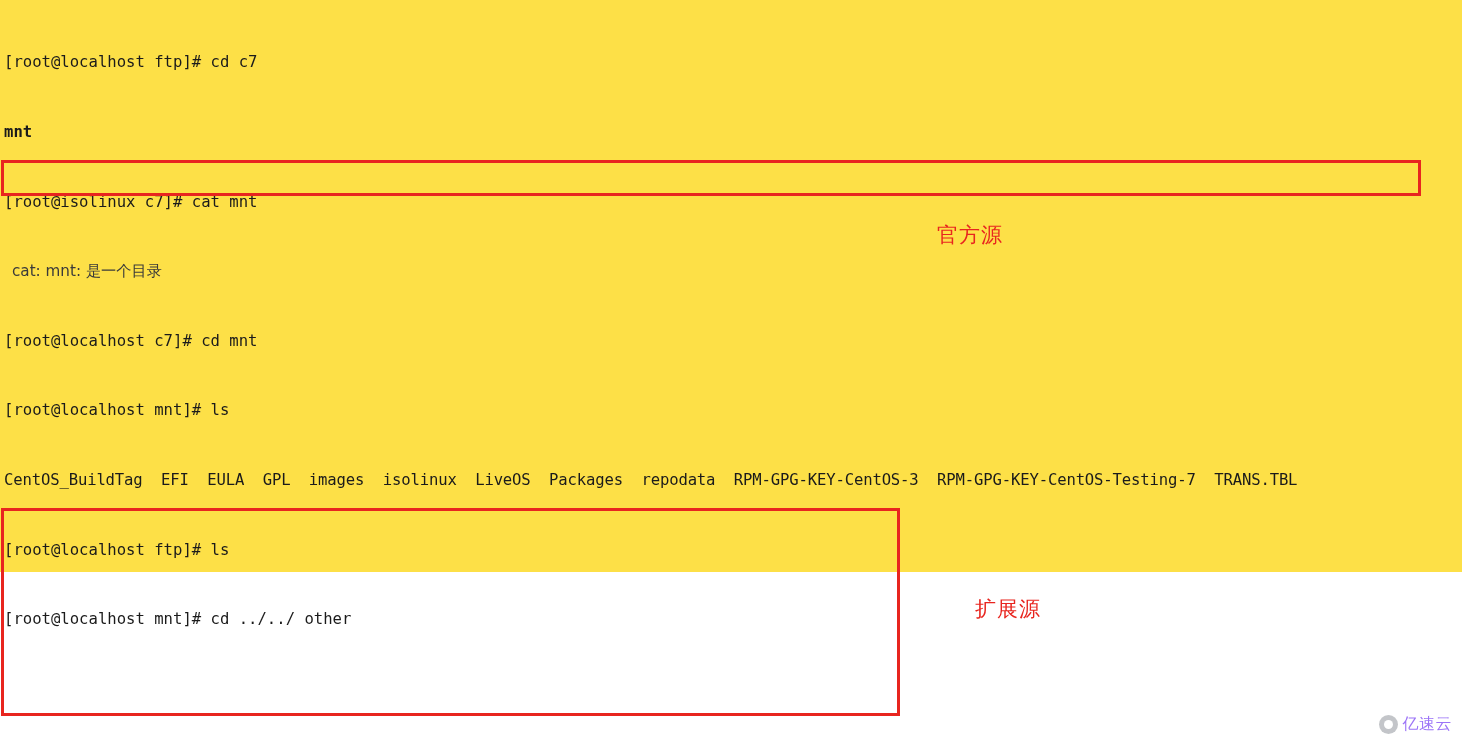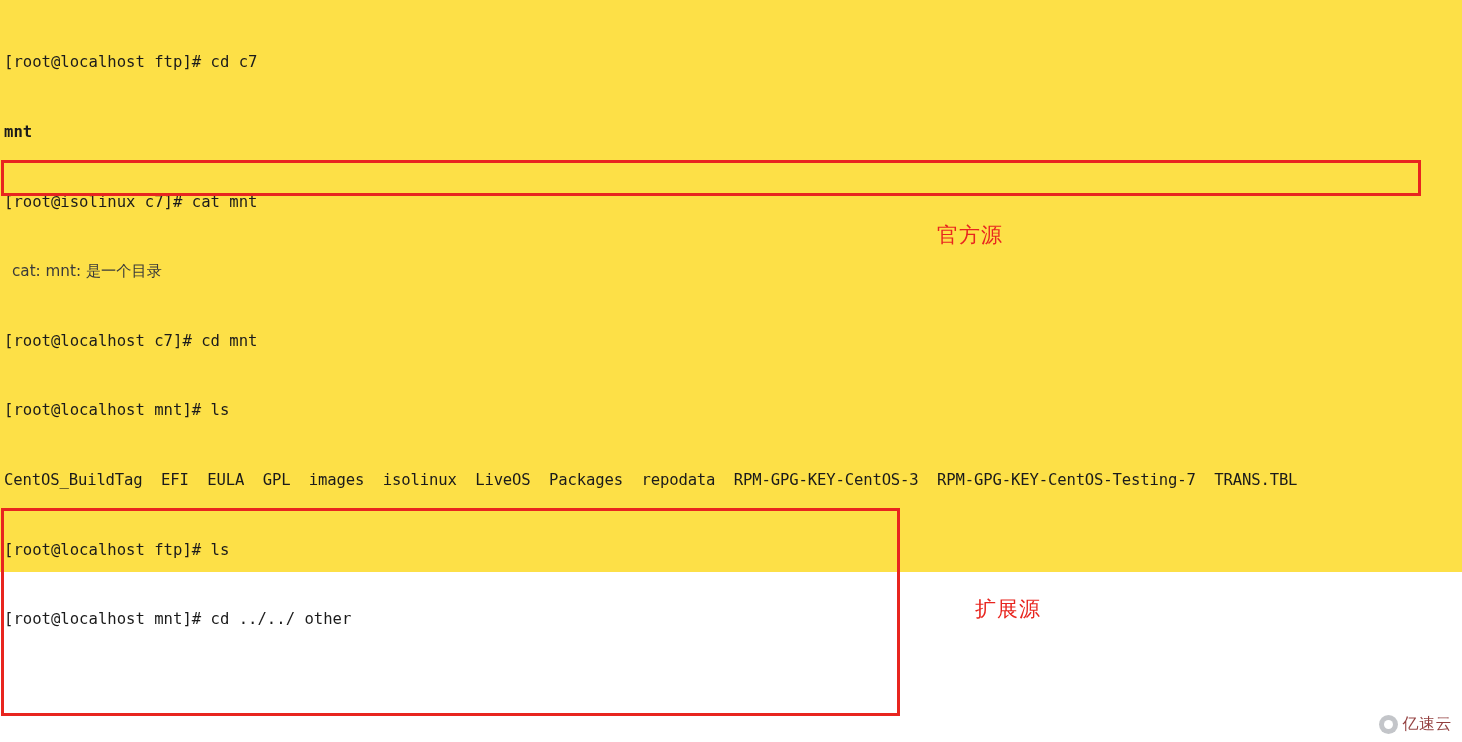--- a/index.html
+++ b/index.html
@@ -104,21 +104,21 @@
     left: 5px;
     top: 5px;
     width: 9px;
     height: 9px;
     border-radius: 50%;
     background: #ffffff;
   }
   #watermark .wm-text {
     font-family: "DejaVu Sans", "Liberation Sans", sans-serif;
     font-size: 16px;
-    color: #7f1d1d;
+    color: #8b5cf6;
     letter-spacing: 0.5px;
     text-align: right;
   }
 </style>
 </head>
 <body>
 
 <div id="terminal">
   <div class="line">[root@localhost ftp]# cd c7</div>
   <div class="line dir">mnt</div>

